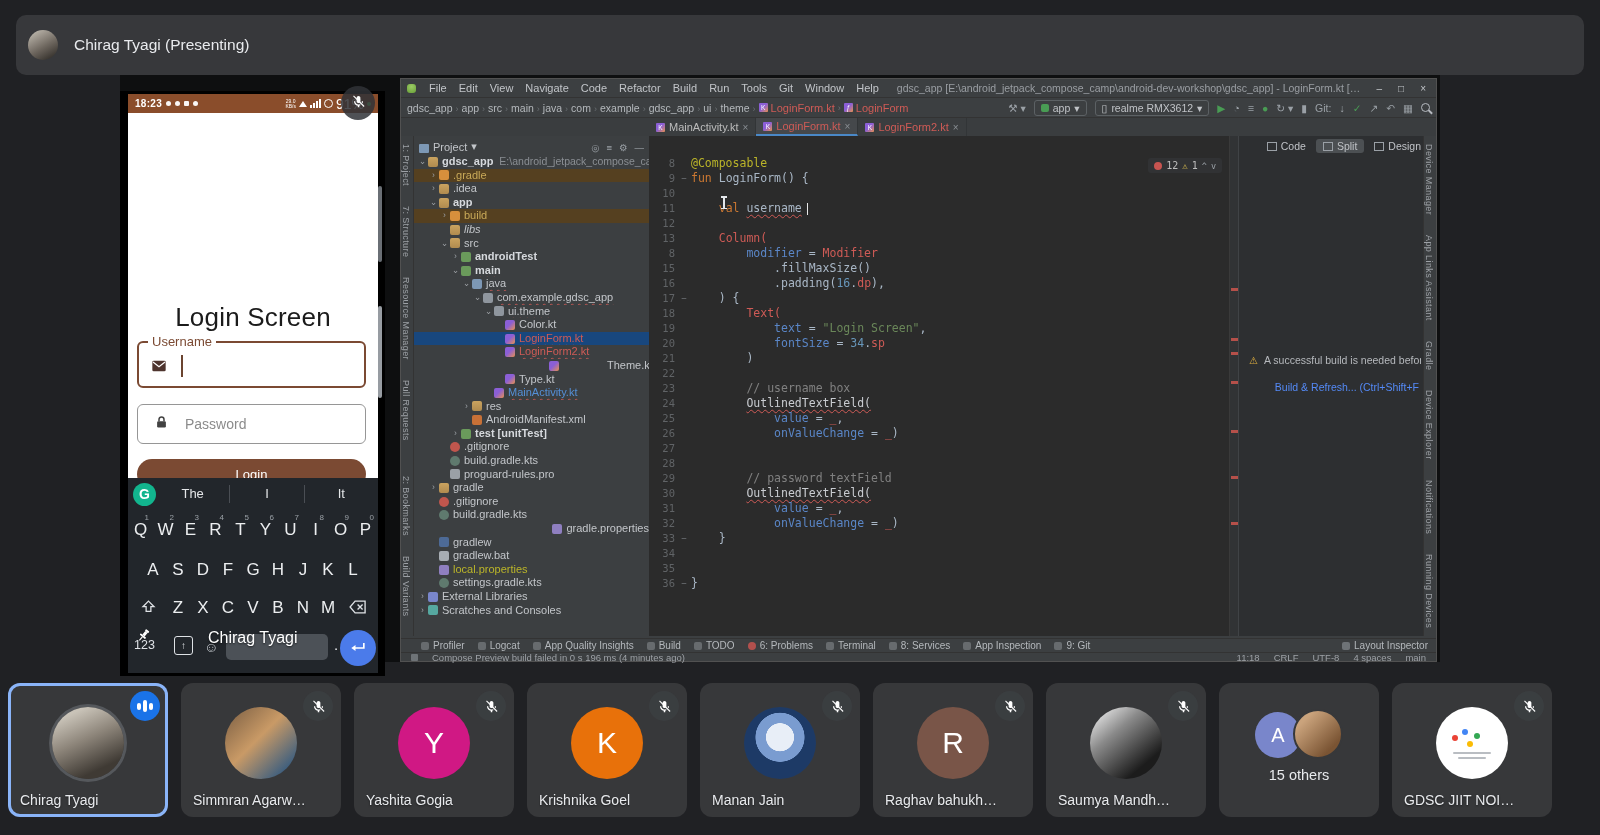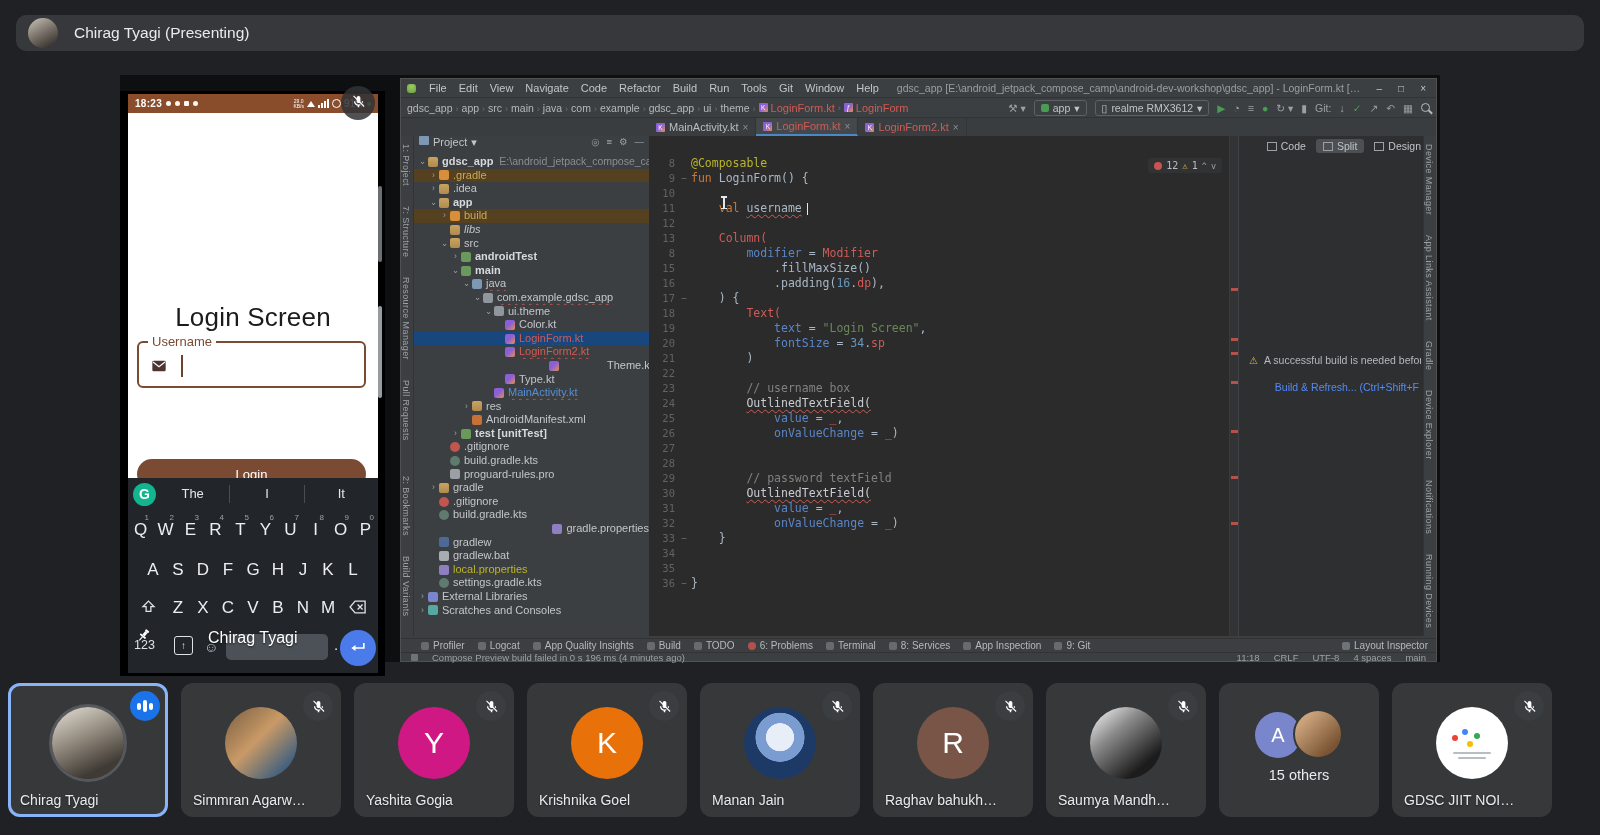--- a/index.html
+++ b/index.html
@@ -1,19 +1,19 @@
 <!DOCTYPE html>
 <html><head>
 <meta charset="utf-8">
 <style>
   html,body{margin:0;padding:0}
   body{width:1600px;height:835px;background:#202124;font-family:"Liberation Sans",sans-serif;position:relative;overflow:hidden;color:#e8eaed}
 
   
-  .banner{position:absolute;left:16px;top:15px;width:1568px;height:36px;background:#37383b;border-radius:10px;display:flex;align-items:center;box-sizing:border-box}
+  .banner{position:absolute;left:16px;top:15px;width:1568px;height:60px;background:#37383b;border-radius:10px;display:flex;align-items:center;box-sizing:border-box}
   .banner-avatar{width:30px;height:30px;border-radius:50%;margin-left:12px;background:linear-gradient(150deg,#b9b3a9 10%,#6e675f 55%,#35312c 90%);flex:none}
   .banner-name{margin-left:16px;font-size:15.5px;color:#e8eaed}
 
   
   .share{position:absolute;left:120px;top:75px;width:1320px;height:587px;background:#0e0f10}
 
   
   .phone{position:absolute;left:0;top:16px;width:265px;height:585px;background:#000}
   .p-screen{position:absolute;left:8px;top:3px;width:250px;height:579px;background:#fff;overflow:hidden;font-family:"Liberation Sans",sans-serif}
   .p-status{position:absolute;left:0;top:0;width:100%;height:19px;background:#8a4d2b;display:flex;align-items:center;color:#fff;font-size:10px;box-sizing:border-box;padding:0 7px;gap:4px}
@@ -21,21 +21,21 @@
   .sdot{width:5px;height:5px;border-radius:50%;background:#fff;opacity:.95}
   .ssq{width:5px;height:5px;border-radius:1px;background:#fff;opacity:.95}
   .p-status-right{margin-left:auto;display:flex;align-items:center;gap:3px}
   .spd{font-size:5px;line-height:5px;text-align:center}
   .wifi{width:0;height:0;border-left:4px solid transparent;border-right:4px solid transparent;border-bottom:6px solid #fff}
   .sbars{display:flex;align-items:flex-end;gap:1px}
   .sbars i{width:2px;background:#fff;display:block}
   .sb1{height:3px}.sb2{height:5px}.sb3{height:7px}.sb4{height:9px}
   .batt{width:9px;height:9px;border:1.5px solid #fff;border-radius:50%;box-sizing:border-box}
   .gdot{width:4px;height:4px;border-radius:50%;background:#7ce87c}
-  .p-batt-label{font-size:10px}
+  .p-batt-label{font-size:14px}
 
   .p-title{position:absolute;top:208px;width:100%;text-align:center;font-size:26px;color:#1b1b1b;font-weight:500;letter-spacing:.2px}
   .fld{position:absolute;left:9px;width:229px;box-sizing:border-box;border-radius:6px;background:#fff}
   .fld-user{top:247px;height:47px;border:2px solid #7b4a33}
   .fld-user-label{position:absolute;top:-9px;left:9px;background:#fff;padding:0 4px;color:#7b4a33;font-size:13px;font-weight:500}
   .env{position:absolute;left:10px;top:15px}
   .caret-p{position:absolute;left:42px;top:12px;width:2px;height:22px;background:#6b4430}
   .fld-pass{top:310px;height:40px;border:1.5px solid #969696;display:flex;align-items:center;color:#8b8b8b;font-size:14px}
   .lock{margin-left:10px}
   .fld-pass span{margin-left:16px}
@@ -105,21 +105,21 @@
   .vm.sel{background:#4c5053}
   .vm-ic{width:10px;height:9px;border:1px solid #9aa0a6;box-sizing:border-box}
 
   .left-strip,.right-strip{position:absolute;top:57px;bottom:25px;width:13px;display:flex;flex-direction:column;align-items:center;padding-top:8px;box-sizing:border-box;overflow:hidden}
   .left-strip{left:0;border-right:1px solid #333}
   .right-strip{right:0;border-left:1px solid #333}
   .vlabel{writing-mode:vertical-rl;font-size:9px;color:#9da1a6;margin-bottom:18px;letter-spacing:.4px;white-space:nowrap}
   .vspace{flex:1}
 
   .project{position:absolute;left:13px;top:57px;width:235px;bottom:25px;background:#3c3f41;border-right:1px solid #323232;overflow:hidden}
-  .proj-header{height:17px;display:flex;align-items:flex-start;padding:0 5px;font-size:11px;color:#c2c5c9;gap:4px}
+  .proj-header{height:17px;display:flex;align-items:flex-end;padding:0 5px;font-size:11px;color:#c2c5c9;gap:4px}
   .ph-ic{width:10px;height:9px;background:#7d98b5;border-radius:1px}
   .ph-right{margin-left:auto;display:flex;gap:7px;color:#9aa0a6;font-size:9.5px}
   .tree{margin-top:2px}
   .t-row{height:13.6px;line-height:13.6px;display:flex;align-items:center;white-space:nowrap;font-size:11px;color:#c3c6ca;overflow:hidden}
   .t-chev{width:9px;font-size:8.5px;color:#9da1a6;text-align:center;flex:none}
   .t-icon{width:10px;height:10px;margin:0 4px 0 1px;flex:none;border-radius:2px}
   .t-path{color:#8a8e93;margin-left:6px;font-size:10.5px}
   .row-orange{background:#554020}
   .row-orange .t-label{color:#c9a958}
   .row-sel{background:#18477e}
@@ -253,20 +253,29 @@
         <span class="fld-user-label">Username</span>
         <span class="env">
           <svg viewBox="0 0 24 24" width="20" height="16">
               <rect x="2" y="4" width="20" height="16" rx="2" fill="#4e342e"></rect>
               <path fill="none" stroke="#fff" stroke-width="1.8" d="M3 6l9 7 9-7"></path>
             </svg>
         </span>
         <span class="caret-p"></span>
       </div>
 
+      <div class="fld fld-pass">
+        <span class="lock">
+          <svg viewBox="0 0 24 24" width="15" height="17">
+              <rect x="5" y="10" width="14" height="10" rx="2" fill="#424242"></rect>
+              <path fill="none" stroke="#424242" stroke-width="2.4" d="M8 10V7a4 4 0 0 1 8 0v3"></path>
+            </svg>
+        </span>
+        <span>Password</span>
+      </div>
 
       <div class="btn-login">
         <span>Login</span>
       </div>
 
       <div class="kb">
         <div class="kb-sugg">
           <div class="g-icon">G</div>
           <div class="sugg-items">
 

